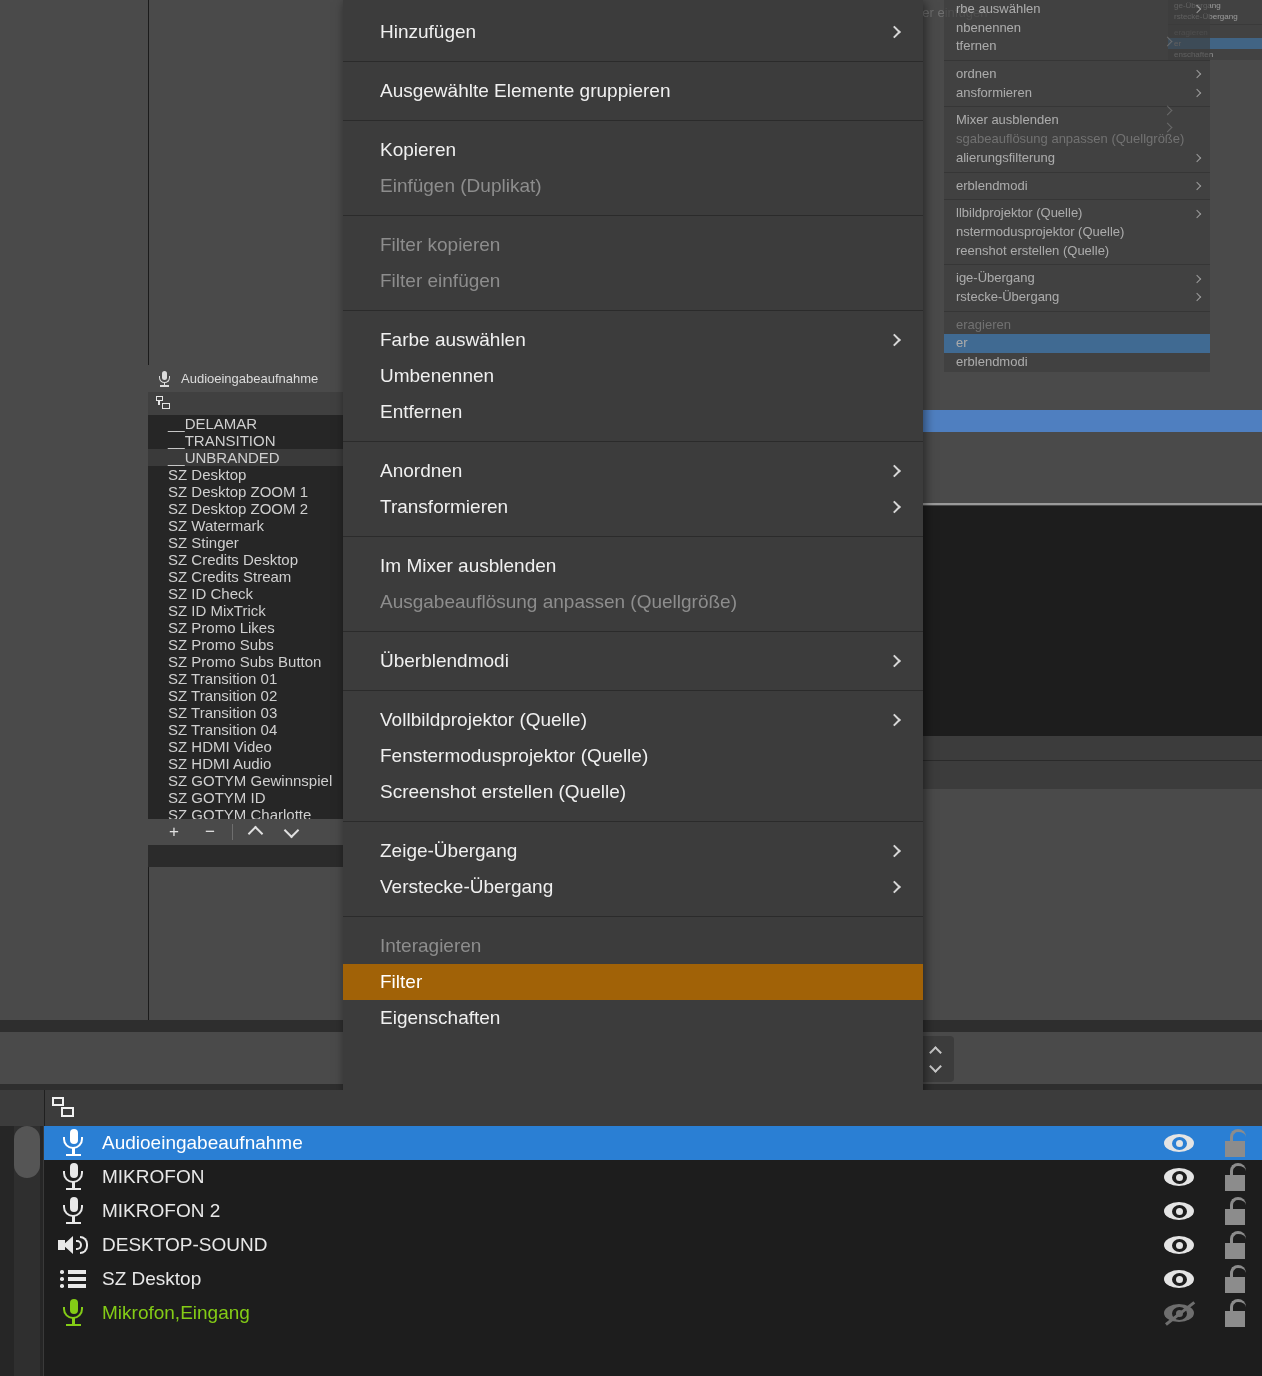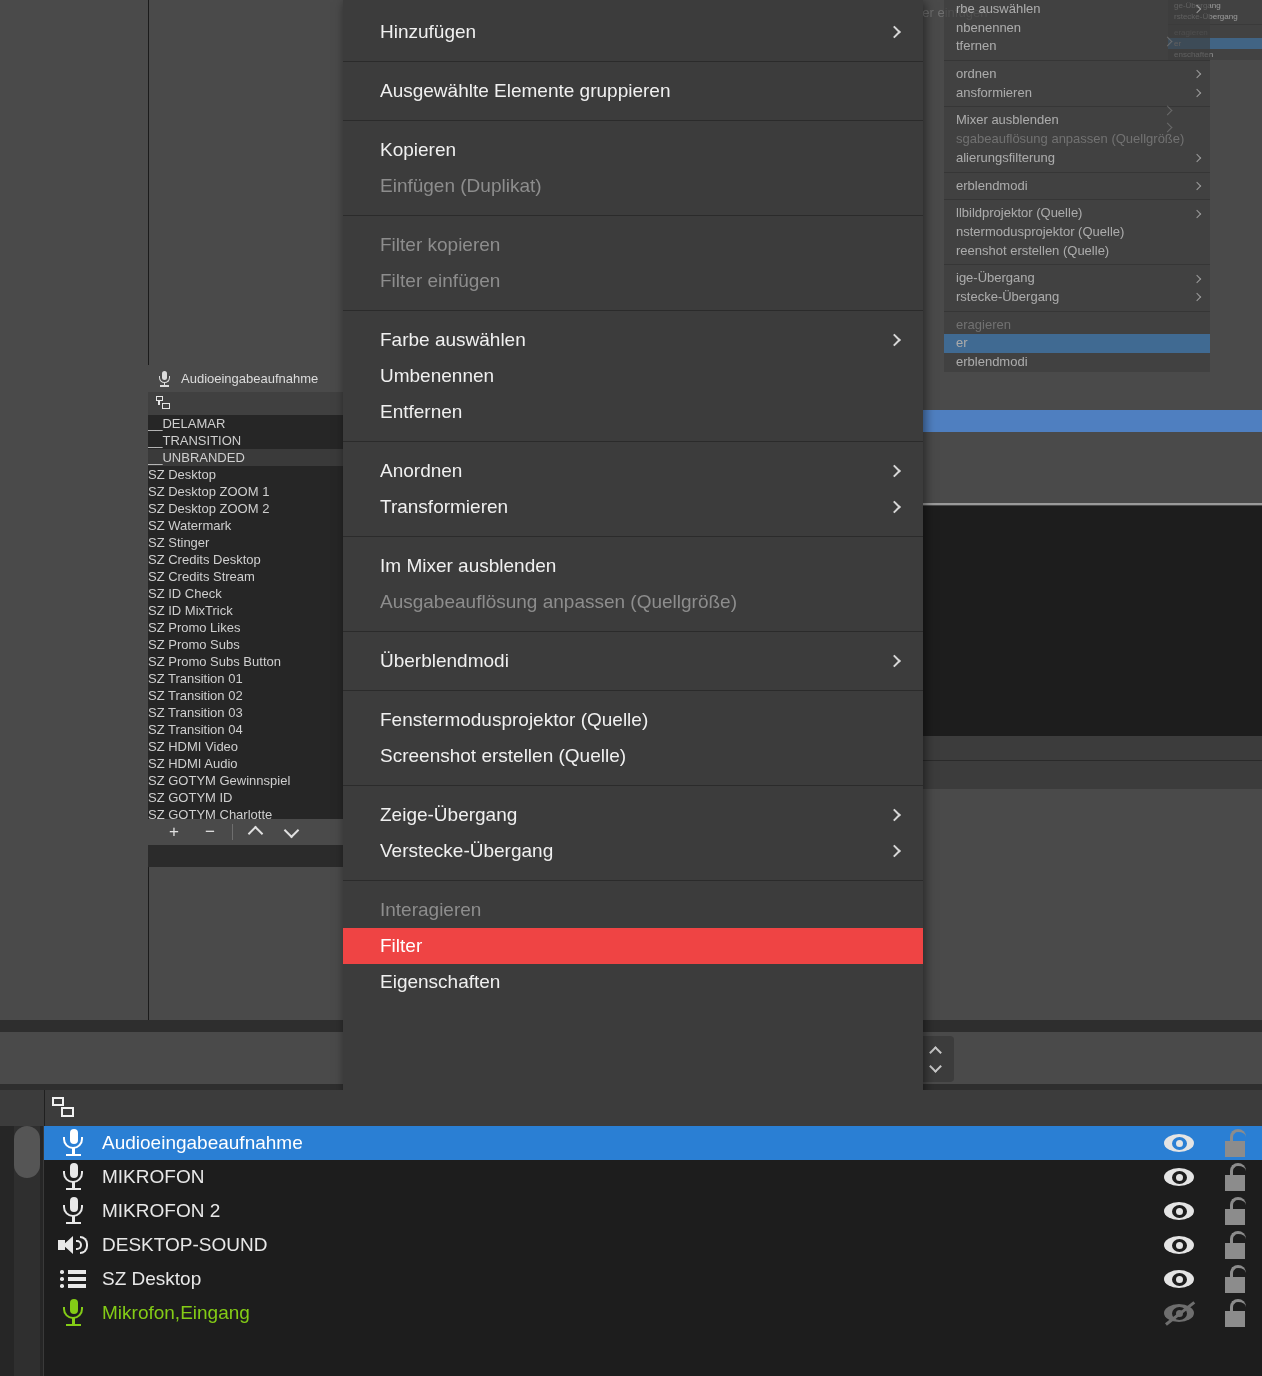--- a/index.html
+++ b/index.html
@@ -56,21 +56,21 @@
   .mic-glyph .base { position:absolute; left:2px; top:14.5px; width:9px; height:1.8px; background:#dcdcdc; }
 
   .scenes-subbar { height:23px; background:#404040; display:flex; align-items:center; padding-left:8px; }
   .grp-icon { width:16px; height:15px; position:relative; }
   .grp-icon i { position:absolute; border:1.7px solid #e4e4e4; }
   .grp-icon i:nth-child(1){ left:0; top:0; width:7px; height:5px; }
   .grp-icon i:nth-child(2){ left:6px; top:7px; width:8px; height:6px; }
   .grp-icon i:nth-child(3){ left:2px; top:4px; width:2px; height:5px; border:none; background:#e4e4e4; }
 
   .scenes-list { background:#262626; height:404px; overflow:hidden; }
-  .scene-row { height:17px; line-height:17px; padding-left:0; color:#cfcfcf; font-size:13px; white-space:nowrap; }
+  .scene-row { height:17px; line-height:17px; padding-left:20px; color:#cfcfcf; font-size:15px; white-space:nowrap; }
   .scene-row.sel { background:#3a3a3a; }
 
   .scenes-toolbar { height:26px; background:#4a4a4a; display:flex; align-items:center; gap:0; padding-left:8px; }
   .tb-btn { width:36px; height:26px; display:flex; align-items:center; justify-content:center; color:#e0e0e0; font-size:17px; }
   .tb-sep { width:1px; height:16px; background:#6e6e6e; margin:0 4px; }
   .chev-s { width:11px; height:11px; border-left:2.2px solid #e0e0e0; border-top:2.2px solid #e0e0e0; }
   .chev-up .chev-s { transform: rotate(45deg); margin-top:3px; }
   .chev-dn .chev-s { transform: rotate(225deg); margin-bottom:3px; }
 
   
@@ -96,21 +96,21 @@
   .ctx-menu {
     position:absolute; left:343px; top:0; width:580px; height:1134px;
     background:#3c3c3c; color:#f0f0f0; padding-top:14px;
     box-shadow: 2px 2px 10px rgba(0,0,0,.5);
   }
   .ctx-item {
     height:36px; line-height:36px; padding-left:37px; font-size:19px;
     position:relative; white-space:nowrap;
   }
   .ctx-item.disabled { color:#8d8d8d; }
-  .ctx-item.highlight { background:#ef4444; color:#ffffff; }
+  .ctx-item.highlight { background:#a16207; color:#ffffff; }
   .ctx-arrow {
     position:absolute; right:24px; top:50%; width:9px; height:9px;
     border-right:2px solid #d7d7d7; border-top:2px solid #d7d7d7;
     transform: translateY(-50%) rotate(45deg);
   }
   .ctx-sep { height:1px; background:#2b2b2b; margin:11px 0 11px 0; }
 
   
   .src-area { position:absolute; left:0; top:1090px; width:1262px; height:286px; background:#1d1d1d; }
   .src-header { position:absolute; left:0; top:1090px; width:1262px; height:36px; background:#3c3c3c; }
@@ -322,20 +322,21 @@
       <div class="ctx-item"><span>Entfernen</span></div>
       <div class="ctx-sep"></div>
       <div class="ctx-item"><span>Anordnen</span><span class="ctx-arrow"></span></div>
       <div class="ctx-item"><span>Transformieren</span><span class="ctx-arrow"></span></div>
       <div class="ctx-sep"></div>
       <div class="ctx-item"><span>Im Mixer ausblenden</span></div>
       <div class="ctx-item disabled"><span>Ausgabeauflösung anpassen (Quellgröße)</span></div>
       <div class="ctx-sep"></div>
       <div class="ctx-item"><span>Überblendmodi</span><span class="ctx-arrow"></span></div>
       <div class="ctx-sep"></div>
+      <div class="ctx-item"><span>Vollbildprojektor (Quelle)</span><span class="ctx-arrow"></span></div>
       <div class="ctx-item"><span>Fenstermodusprojektor (Quelle)</span></div>
       <div class="ctx-item"><span>Screenshot erstellen (Quelle)</span></div>
       <div class="ctx-sep"></div>
       <div class="ctx-item"><span>Zeige-Übergang</span><span class="ctx-arrow"></span></div>
       <div class="ctx-item"><span>Verstecke-Übergang</span><span class="ctx-arrow"></span></div>
       <div class="ctx-sep"></div>
       <div class="ctx-item disabled"><span>Interagieren</span></div>
       <div class="ctx-item highlight"><span>Filter</span></div>
       <div class="ctx-item"><span>Eigenschaften</span></div>
     </div>

